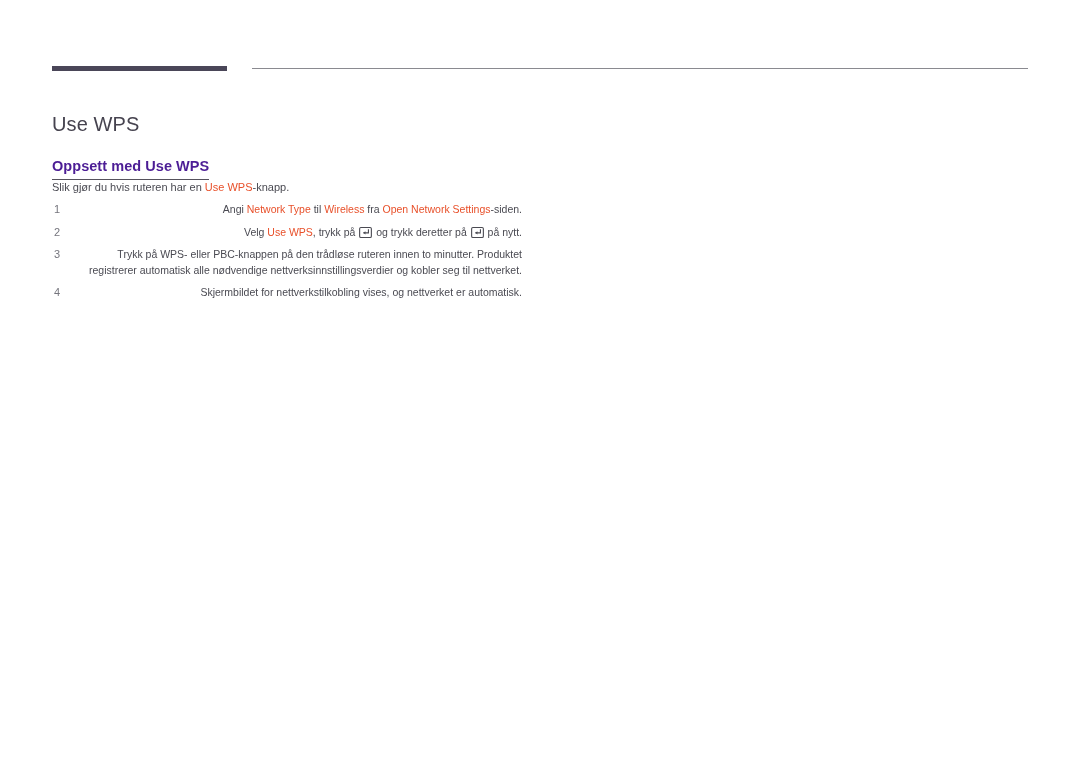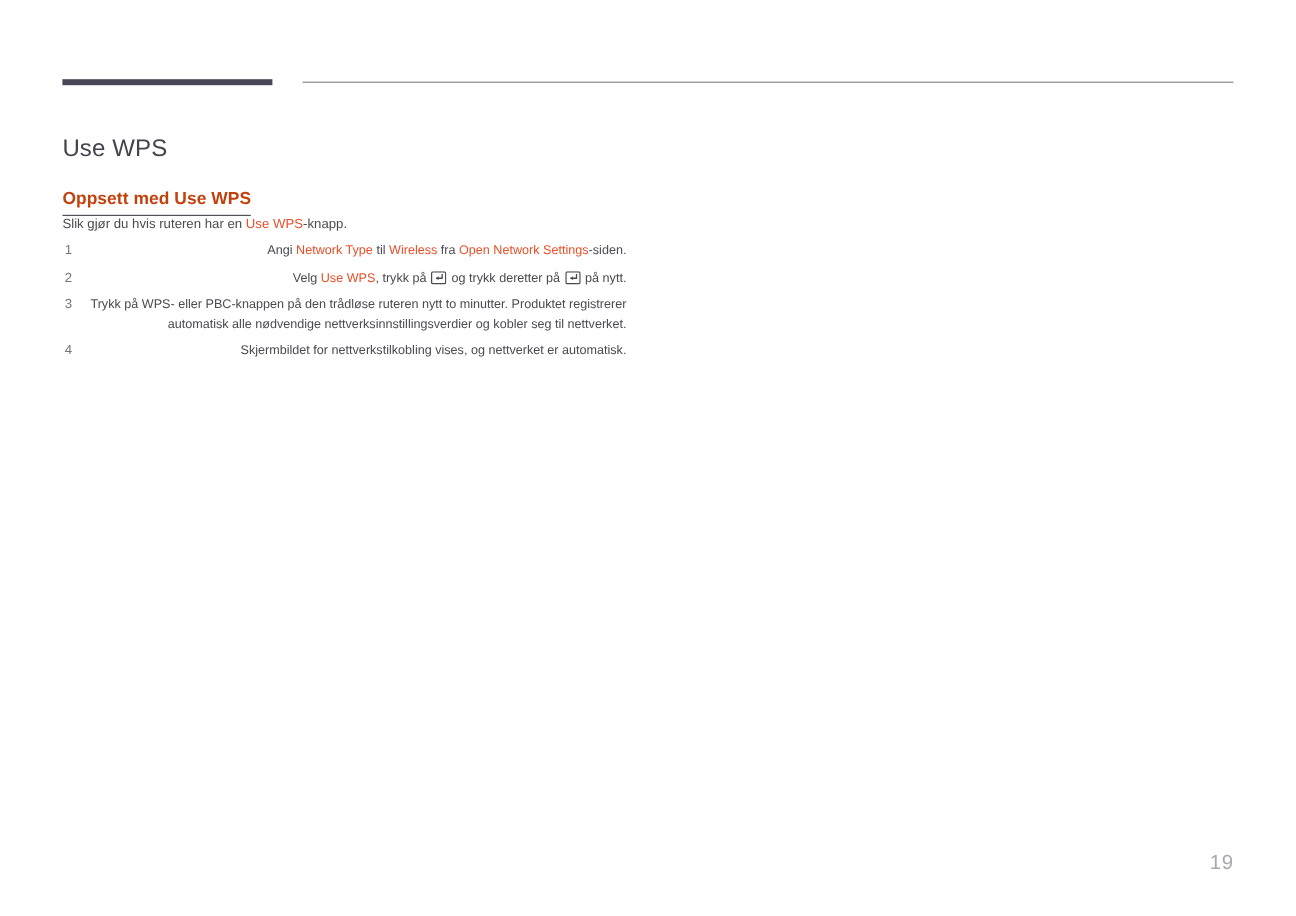--- a/index.html
+++ b/index.html
@@ -58,21 +58,21 @@
     letter-spacing: 0.1px;
     white-space: nowrap;
   }
 
   .section-heading {
     position: absolute;
     left: 52px;
     top: 146px;
     font-size: 14.5px;
     font-weight: 700;
-    color: #c2410c;
+    color: #4c1d95;
     padding-bottom: 5px;
     border-bottom: 1.4px solid #55525c;
     letter-spacing: 0.05px;
     white-space: nowrap;
   }
 
   
   .content {
     position: absolute;
     left: 52px;
@@ -173,24 +173,23 @@
                 <path d="M10.2 3.1 L10.2 6.4 L5.2 6.4" fill="none" stroke="#4a4a52" stroke-width="1.2" stroke-linecap="square"></path>
                 <path d="M6.9 4.6 L4.7 6.4 L6.9 8.2 Z" fill="#4a4a52"></path>
               </svg></span> og trykk deretter på <span class="enter-icon"><svg viewBox="0 0 14 12" width="13" height="11">
                 <rect x="0.6" y="0.6" width="12.8" height="10.8" rx="1.4" ry="1.4" fill="none" stroke="#4a4a52" stroke-width="1.2"></rect>
                 <path d="M10.2 3.1 L10.2 6.4 L5.2 6.4" fill="none" stroke="#4a4a52" stroke-width="1.2" stroke-linecap="square"></path>
                 <path d="M6.9 4.6 L4.7 6.4 L6.9 8.2 Z" fill="#4a4a52"></path>
               </svg></span> på nytt.</span>
         </li>
         <li class="step">
           <span class="step-num">3</span>
-          <span class="step-text">Trykk på WPS- eller PBC-knappen på den trådløse ruteren nytt to minutter. Produktet registrerer automatisk alle nødvendige nettverksinnstillingsverdier og kobler seg til nettverket.</span>
+          <span class="step-text">Trykk på WPS- eller PBC-knappen på den trådløse ruteren innen to minutter. Produktet registrerer automatisk alle nødvendige nettverksinnstillingsverdier og kobler seg til nettverket.</span>
         </li>
         <li class="step">
           <span class="step-num">4</span>
           <span class="step-text">Skjermbildet for nettverkstilkobling vises, og nettverket er automatisk.</span>
         </li>
       </ol>
   </div>
 
-  <div class="page-number">19</div>
 
 </div>
 
 </body></html>

